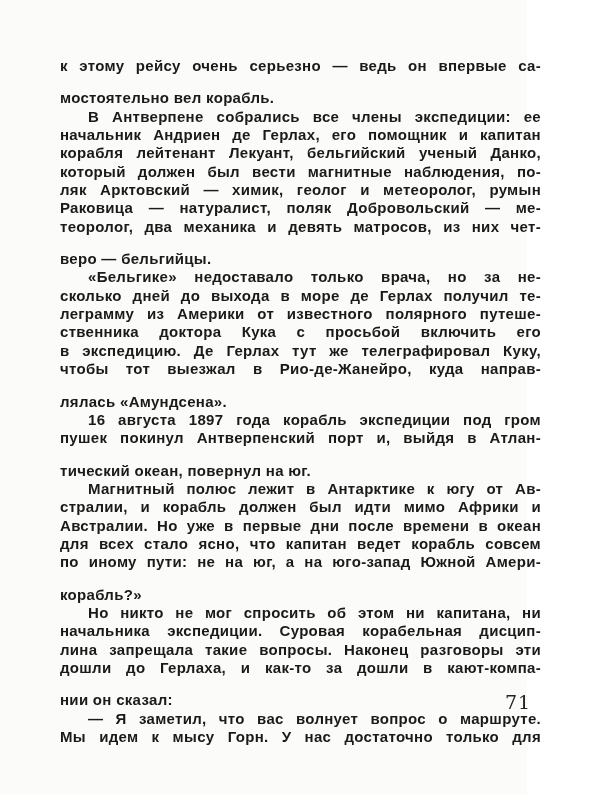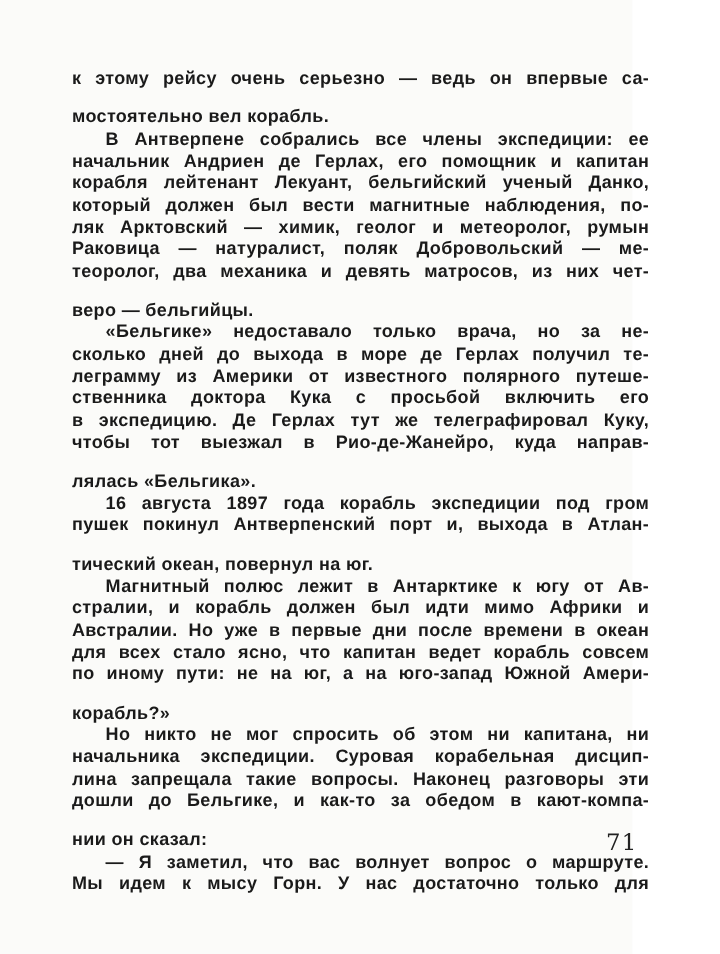--- a/index.html
+++ b/index.html
@@ -74,40 +74,40 @@
         <div class="line">теоролог, два механика и девять матросов, из них чет-</div>
         <div class="line last">веро — бельгийцы.</div>
       </div>
       <div class="paragraph">
         <div class="line first">«Бельгике» недоставало только врача, но за не-</div>
         <div class="line">сколько дней до выхода в море де Герлах получил те-</div>
         <div class="line">леграмму из Америки от известного полярного путеше-</div>
         <div class="line">ственника доктора Кука с просьбой включить его</div>
         <div class="line">в экспедицию. Де Герлах тут же телеграфировал Куку,</div>
         <div class="line">чтобы тот выезжал в Рио-де-Жанейро, куда направ-</div>
-        <div class="line last">лялась «Бельгика».</div>
+        <div class="line last">лялась «Амундсена».</div>
       </div>
       <div class="paragraph">
         <div class="line first">16 августа 1897 года корабль экспедиции под гром</div>
-        <div class="line">пушек покинул Антверпенский порт и, выхода в Атлан-</div>
+        <div class="line">пушек покинул Антверпенский порт и, выйдя в Атлан-</div>
         <div class="line last">тический океан, повернул на юг.</div>
       </div>
       <div class="paragraph">
         <div class="line first">Магнитный полюс лежит в Антарктике к югу от Ав-</div>
         <div class="line">стралии, и корабль должен был идти мимо Африки и</div>
         <div class="line">Австралии. Но уже в первые дни после времени в океан</div>
         <div class="line">для всех стало ясно, что капитан ведет корабль совсем</div>
         <div class="line">по иному пути: не на юг, а на юго-запад Южной Амери-</div>
         <div class="line last">корабль?»</div>
       </div>
       <div class="paragraph">
         <div class="line first">Но никто не мог спросить об этом ни капитана, ни</div>
         <div class="line">начальника экспедиции. Суровая корабельная дисцип-</div>
         <div class="line">лина запрещала такие вопросы. Наконец разговоры эти</div>
-        <div class="line">дошли до Бельгике, и как-то за обедом в кают-компа-</div>
+        <div class="line">дошли до Герлаха, и как-то за дошли в кают-компа-</div>
         <div class="line last">нии он сказал:</div>
       </div>
       <div class="paragraph">
         <div class="line first">— Я заметил, что вас волнует вопрос о маршруте.</div>
         <div class="line">Мы идем к мысу Горн. У нас достаточно только для</div>
       </div>
     </div>
   <div class="page-number">71</div>
 </div>
 

